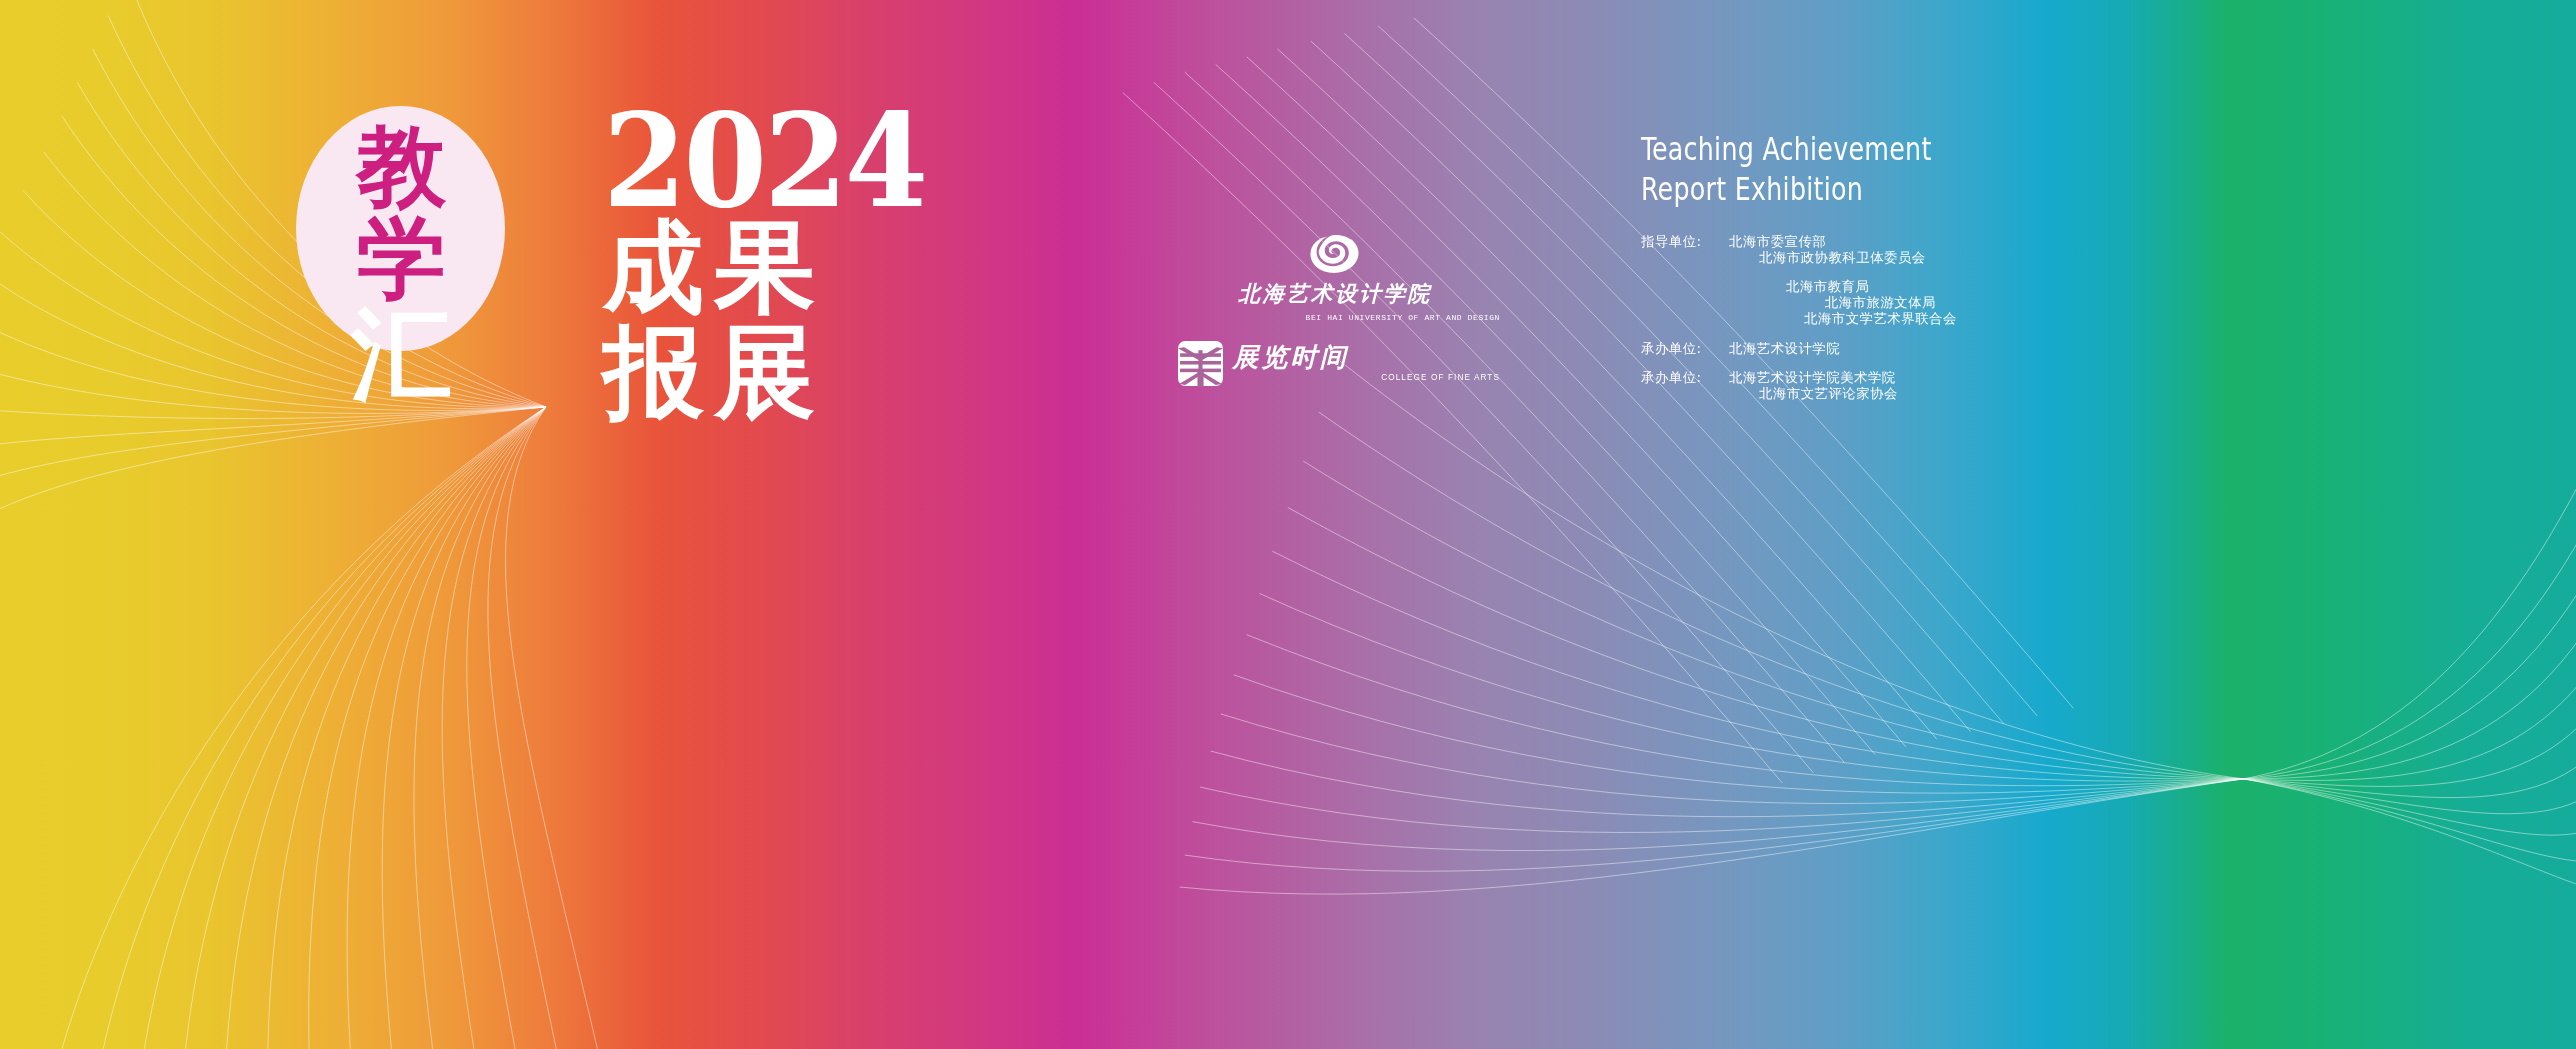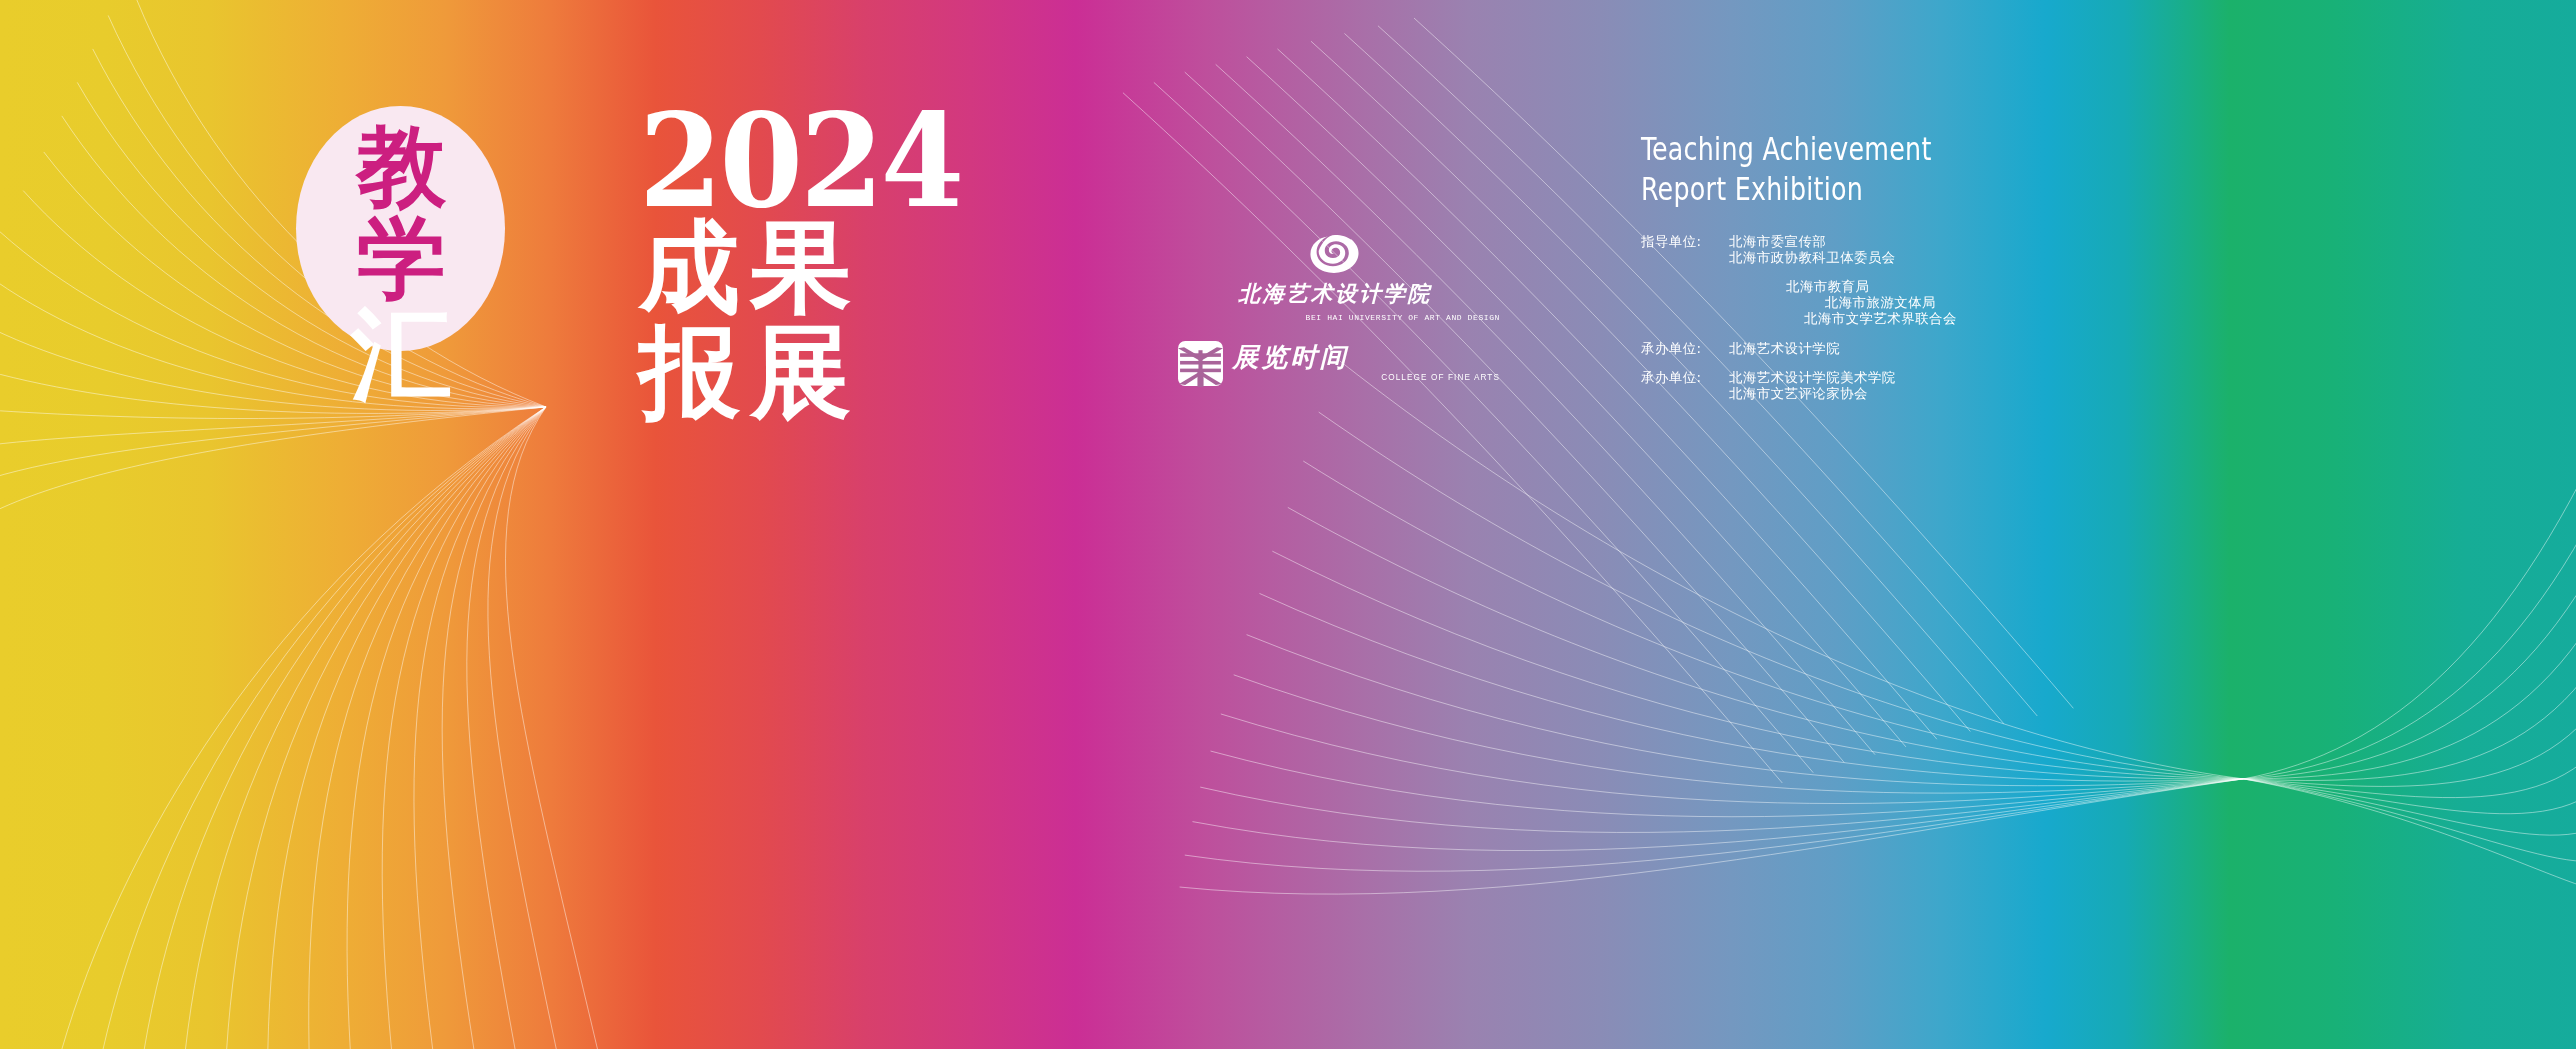--- a/index.html
+++ b/index.html
@@ -89,21 +89,21 @@
     letter-spacing: 0;
   }
   #vertical-chars .vc.white {
     color: #ffffff;
     font-size: 101px;
   }
 
   
   #title-block {
     position: absolute;
-    left: 639px;
+    left: 603px;
     top: 108px;
     z-index: 5;
   }
   #year-2024 {
     font-family: "DejaVu Serif", "Liberation Serif", serif;
     font-size: 129px;
     line-height: 0.82;
     font-weight: 700;
     color: #ffffff;
     letter-spacing: -3.1px;
@@ -223,21 +223,21 @@
     display: flex;
     font-size: 13.4px;
     line-height: 1.2;
     margin-bottom: 13.4px;
     font-family: "DejaVu Sans", "Liberation Sans", sans-serif;
     letter-spacing: 0.5px;
   }
   .credit-label { width: 88px; flex-shrink: 0; }
   .credit-items { display: flex; flex-direction: column; }
   .credit-item { white-space: nowrap; }
-  .credit-item + .credit-item { }
+  .credit-item + .credit-item { margin-left: 30px; }
   .credit-row.indent .credit-label { visibility: hidden; }
   .credit-row.indent .credit-items { margin-left: 57px; }
   .credit-row.indent .credit-item + .credit-item { margin-left: 18px; text-align: center; }
 </style>
 </head>
 <body>
 
 <div id="banner">
 
   <div id="bg-gradient"></div>

